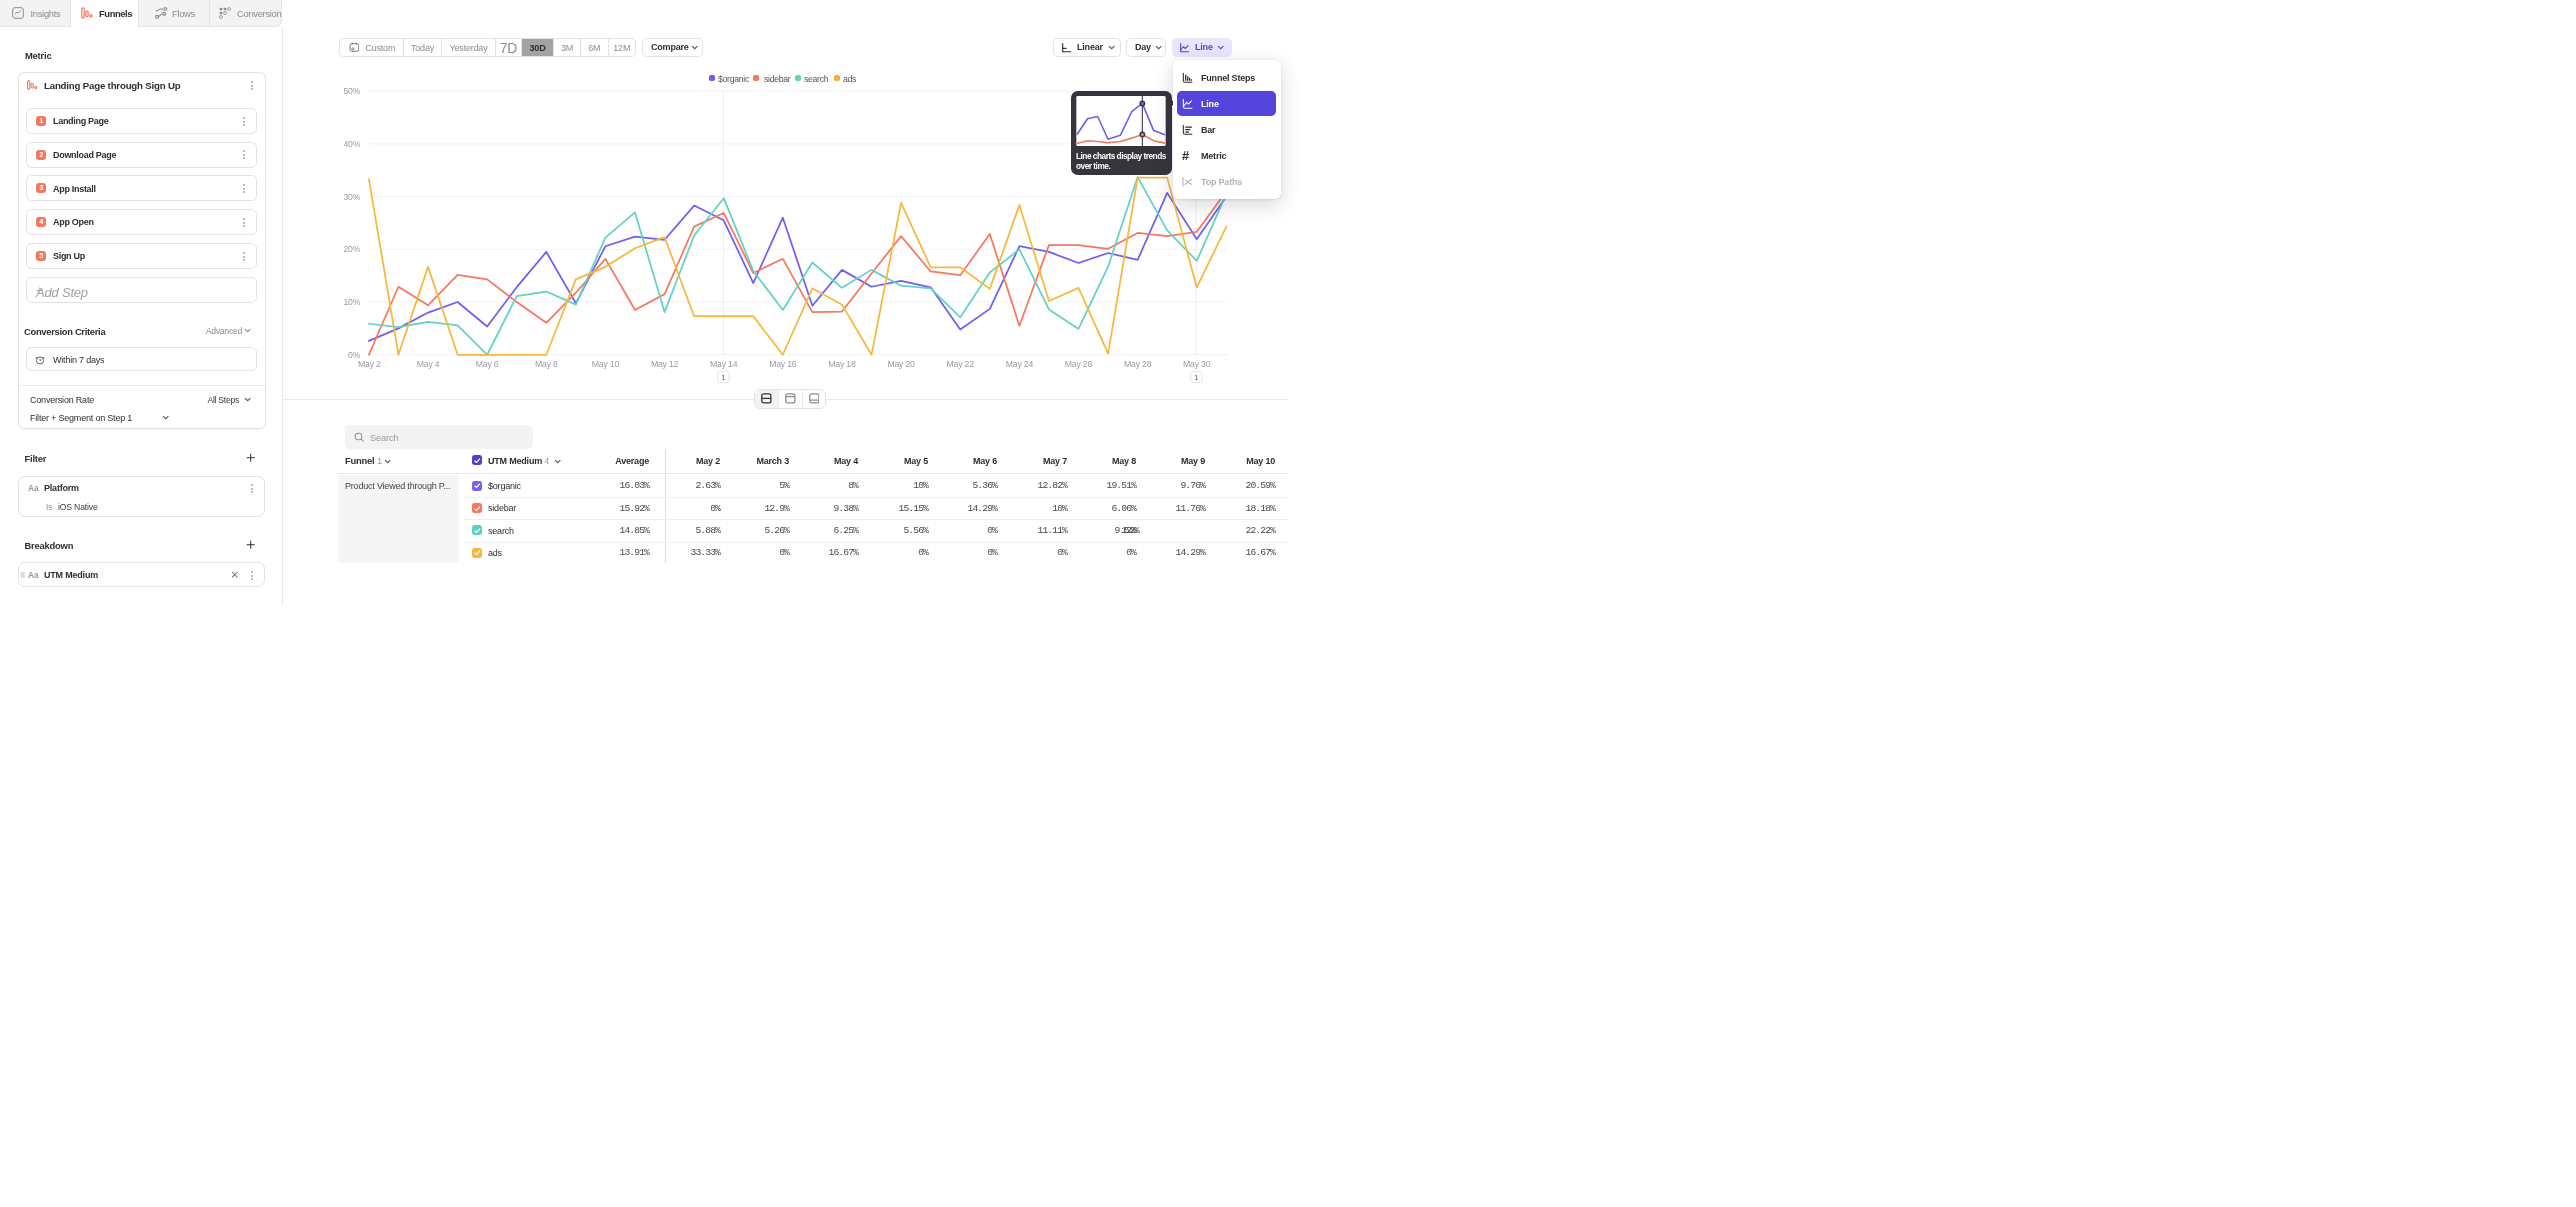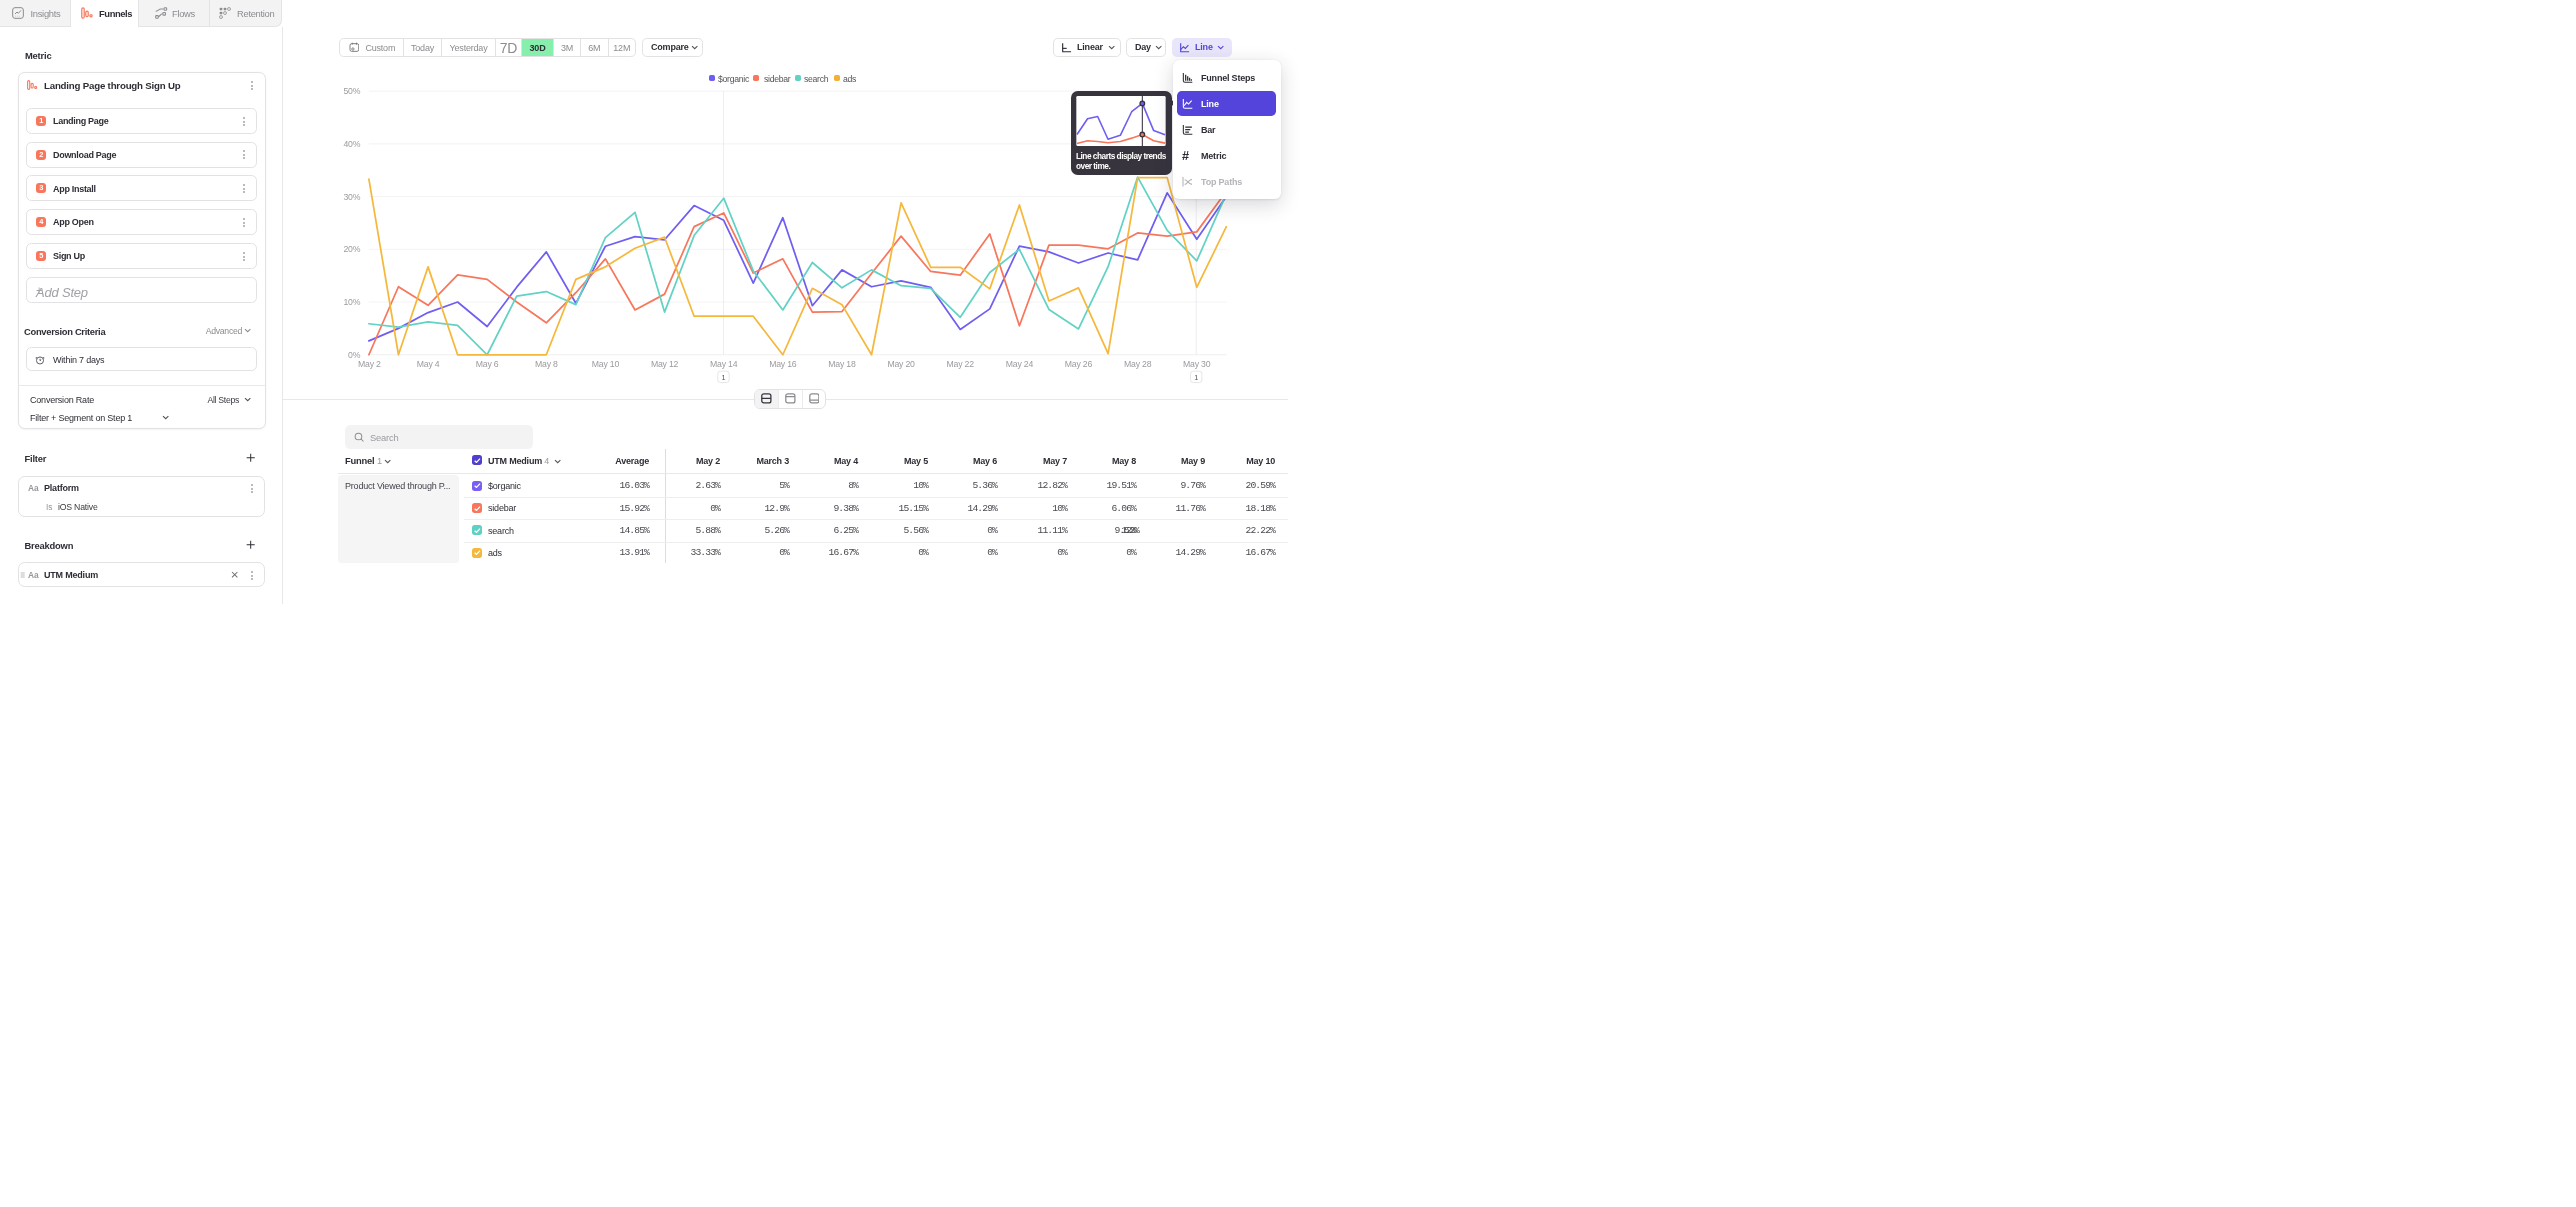--- a/index.html
+++ b/index.html
@@ -45,21 +45,21 @@
 <div class="abs" style="left:172px;top:8.4px;font-size:9.4px;letter-spacing:-0.3px;color:#8c8b90;">Flows</div>
 
 <svg class="abs" style="left:219px;top:7.4px;" width="12" height="12" viewBox="0 0 18 18" fill="#8c8b90" stroke="none">
   <rect x="1" y="1" width="4" height="4" rx="1.4"></rect>
     <rect x="7" y="1" width="4" height="4" rx="1.4"></rect>
     <rect x="13" y="1" width="4" height="4" rx="1.4" fill="none" stroke="#8c8b90" stroke-width="1.4"></rect>
   <rect x="1" y="7" width="4" height="4" rx="1.4"></rect>
     <rect x="7" y="7" width="4" height="4" rx="1.4" fill="none" stroke="#8c8b90" stroke-width="1.4"></rect>
   <rect x="1" y="13" width="4" height="4" rx="1.4" fill="none" stroke="#8c8b90" stroke-width="1.4"></rect>
 </svg>
-<div class="abs" style="left:237px;top:8.4px;font-size:9.4px;letter-spacing:-0.3px;color:#8c8b90;">Retention</div>
+<div class="abs" style="left:237px;top:8.4px;font-size:9.4px;letter-spacing:-0.3px;color:#8c8b90;">Conversion</div>
 
 <div class="abs" style="left:282px;top:27px;width:0.7px;height:577px;background:#e8e6e8;"></div>
 
 <div class="abs" style="left:25px;top:50px;font-size:9.4px;font-weight:700;letter-spacing:-0.2px;">Metric</div>
 
 <div class="abs b" style="left:18px;top:72px;width:248px;height:357px;border-radius:6.7px;box-shadow:0 0.7px 2px rgba(40,40,60,0.05);"></div>
 <svg class="abs" style="left:27px;top:80px;" width="10.7" height="10" viewBox="0 0 16 15" fill="none" stroke="#f8765c" stroke-width="1.6">
   <rect x="0.9" y="0.9" width="3.2" height="13.2" rx="1.6"></rect>
   <rect x="6.1" y="5.1" width="3.2" height="7" rx="1.6"></rect>
   <rect x="11.6" y="9.8" width="2.8" height="2.8" rx="1.1"></rect>
@@ -178,21 +178,21 @@
     <svg style="margin-left:8.7px;" width="10.7" height="10.7" viewBox="0 0 16 16" fill="none" stroke="#76757c" stroke-width="1.4">
       <rect x="1.5" y="2.5" width="13" height="11.5" rx="2.5"></rect>
       <path d="M4.8,1 V4 M11.2,1 V4"></path>
       <rect x="4.3" y="9" width="3" height="3" rx="0.7"></rect>
     </svg>
     <span style="margin-left:6px;font-size:9px;color:#8c8b90;letter-spacing:-0.2px;">Custom</span>
   </div>
   <div style="width:38px;display:flex;align-items:center;justify-content:center;border-right:0.7px solid #e3e1e4;font-size:9px;color:#8c8b90;letter-spacing:-0.2px;">Today</div>
   <div style="width:54px;display:flex;align-items:center;justify-content:center;border-right:0.7px solid #e3e1e4;font-size:9px;color:#8c8b90;letter-spacing:-0.2px;">Yesterday</div>
   <div style="width:26px;display:flex;align-items:center;justify-content:center;border-right:0.7px solid #e3e1e4;font-size:14px;color:#8c8b90;letter-spacing:-0.2px;">7D</div>
-  <div style="width:32px;display:flex;align-items:center;justify-content:center;border-right:0.7px solid #e3e1e4;font-size:9px;color:#2f2d35;font-weight:700;background:#86efac;letter-spacing:-0.2px;">30D</div>
+  <div style="width:32px;display:flex;align-items:center;justify-content:center;border-right:0.7px solid #e3e1e4;font-size:9px;color:#2f2d35;font-weight:700;background:#a3a3a3;letter-spacing:-0.2px;">30D</div>
   <div style="width:27px;display:flex;align-items:center;justify-content:center;border-right:0.7px solid #e3e1e4;font-size:9px;color:#8c8b90;letter-spacing:-0.2px;">3M</div>
   <div style="width:27.5px;display:flex;align-items:center;justify-content:center;border-right:0.7px solid #e3e1e4;font-size:9px;color:#8c8b90;letter-spacing:-0.2px;">6M</div>
   <div style="flex:1;display:flex;align-items:center;justify-content:center;font-size:9px;color:#8c8b90;letter-spacing:-0.2px;">12M</div>
 </div>
 <div class="abs b" style="left:642px;top:38px;width:61px;height:19px;border-radius:4.7px;"></div>
 <div class="abs" style="left:651px;top:42px;font-size:9px;font-weight:600;letter-spacing:-0.2px;">Compare</div>
 <svg class="abs" style="left:691px;top:45px;" width="7.4" height="5.4" viewBox="0 0 11 8" fill="none" stroke="#55525c" stroke-width="1.6">
     <polyline points="1.5,1.5 5.5,5.5 9.5,1.5"></polyline>
   </svg>
 

